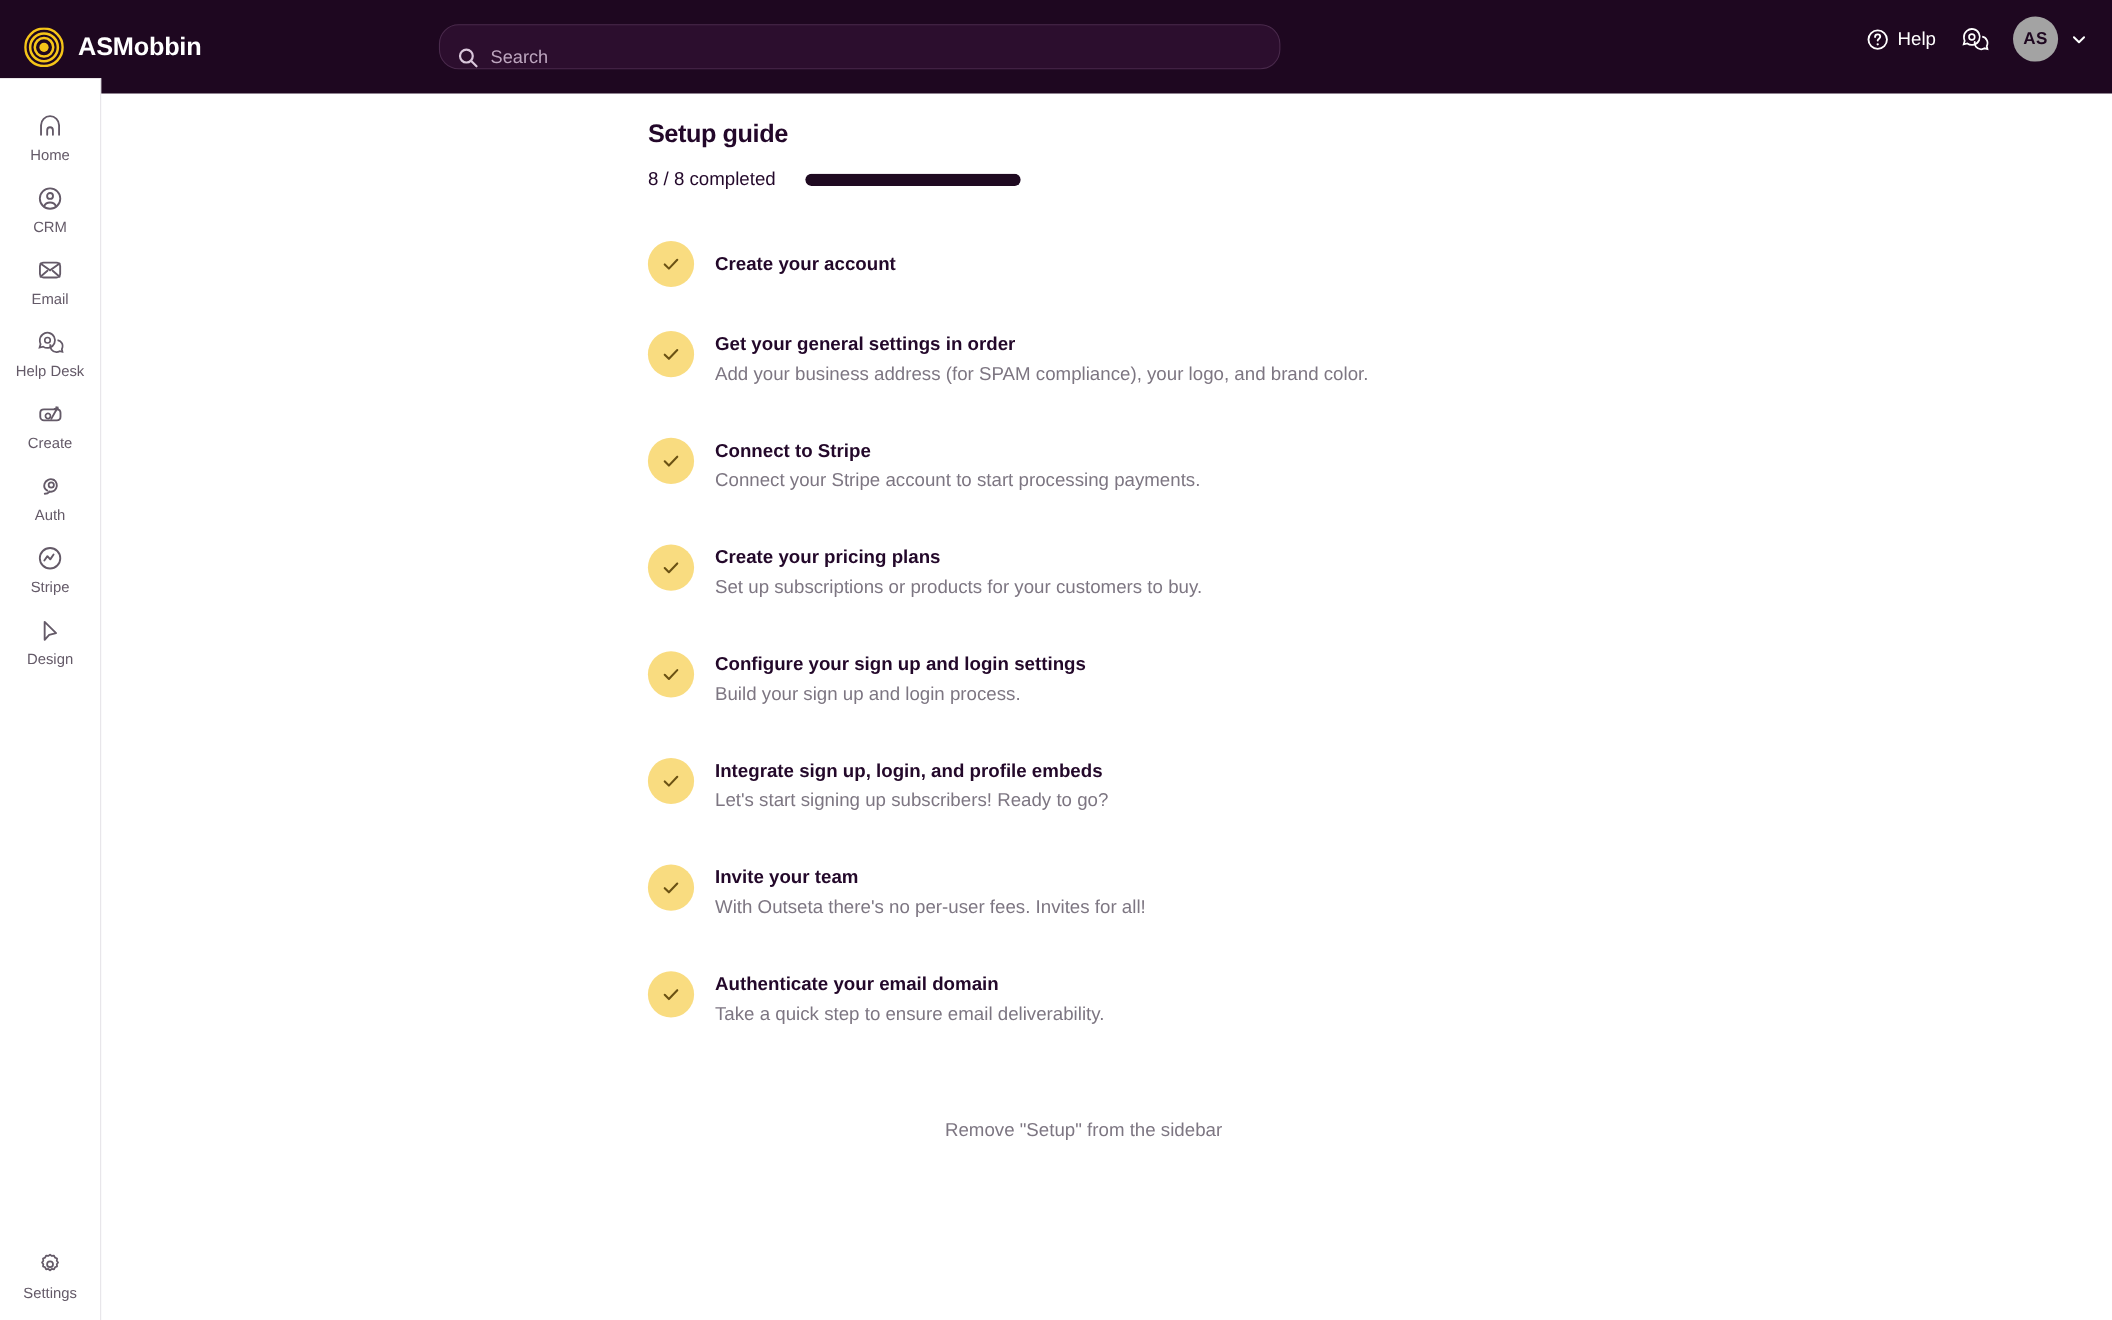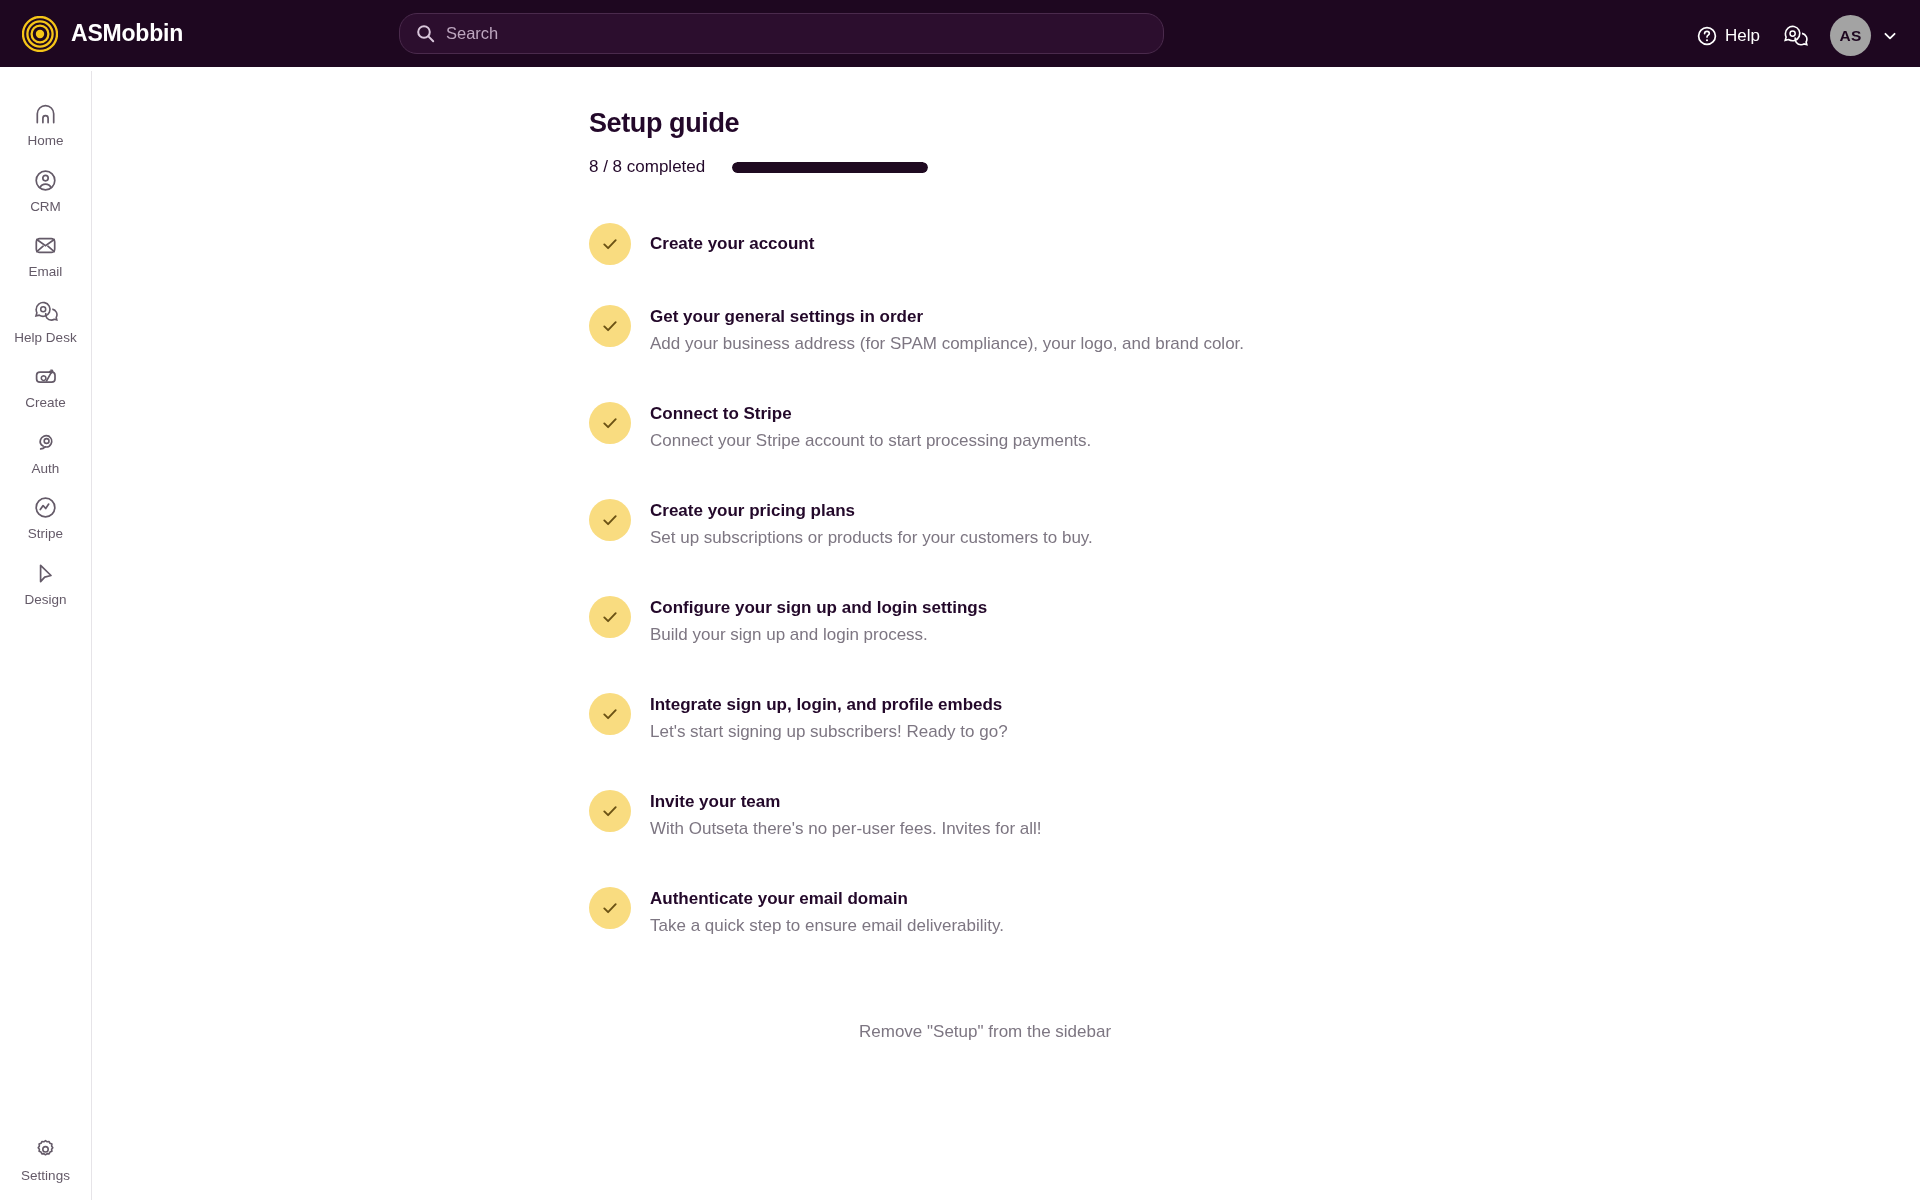--- a/index.html
+++ b/index.html
@@ -11,21 +11,21 @@
     background: #ffffff;
     font-family: "Liberation Sans", sans-serif;
     -webkit-font-smoothing: antialiased;
   }
 
   
   .topbar {
     position: absolute;
     top: 0; left: 0;
     width: 1920px;
-    height: 67px;
+    height: 85px;
     background: #1E0720;
     display: flex;
     align-items: center;
   }
 
   .brand {
     display: flex;
     align-items: center;
     gap: 13px;
     margin-left: 22px;
@@ -49,21 +49,21 @@
     flex: none;
     margin-left: 47px;
   }
   .search-box {
     width: 765px;
     height: 41px;
     background: #2C0E2E;
     border: 1px solid #4A2A4C;
     border-radius: 18px;
     display: flex;
-    align-items: center;
+    align-items: flex-end;
     padding: 0 16px;
     gap: 11px;
   }
   .search-icon { flex: none; display: block; }
   .search-input {
     flex: 1;
     background: transparent;
     border: none;
     outline: none;
     color: #E8DCE9;
@@ -156,21 +156,21 @@
     width: 1828px;
     height: 1129px;
     overflow: hidden;
   }
   .content {
     padding-left: 497px;
     padding-top: 37px;
   }
 
   .page-title {
-    font-size: 27px;
+    font-size: 23px;
     font-weight: 700;
     color: #23082A;
     letter-spacing: -0.4px;
   }
 
   .progress-row {
     display: flex;
     align-items: center;
     gap: 27px;
     margin-top: 18px;

